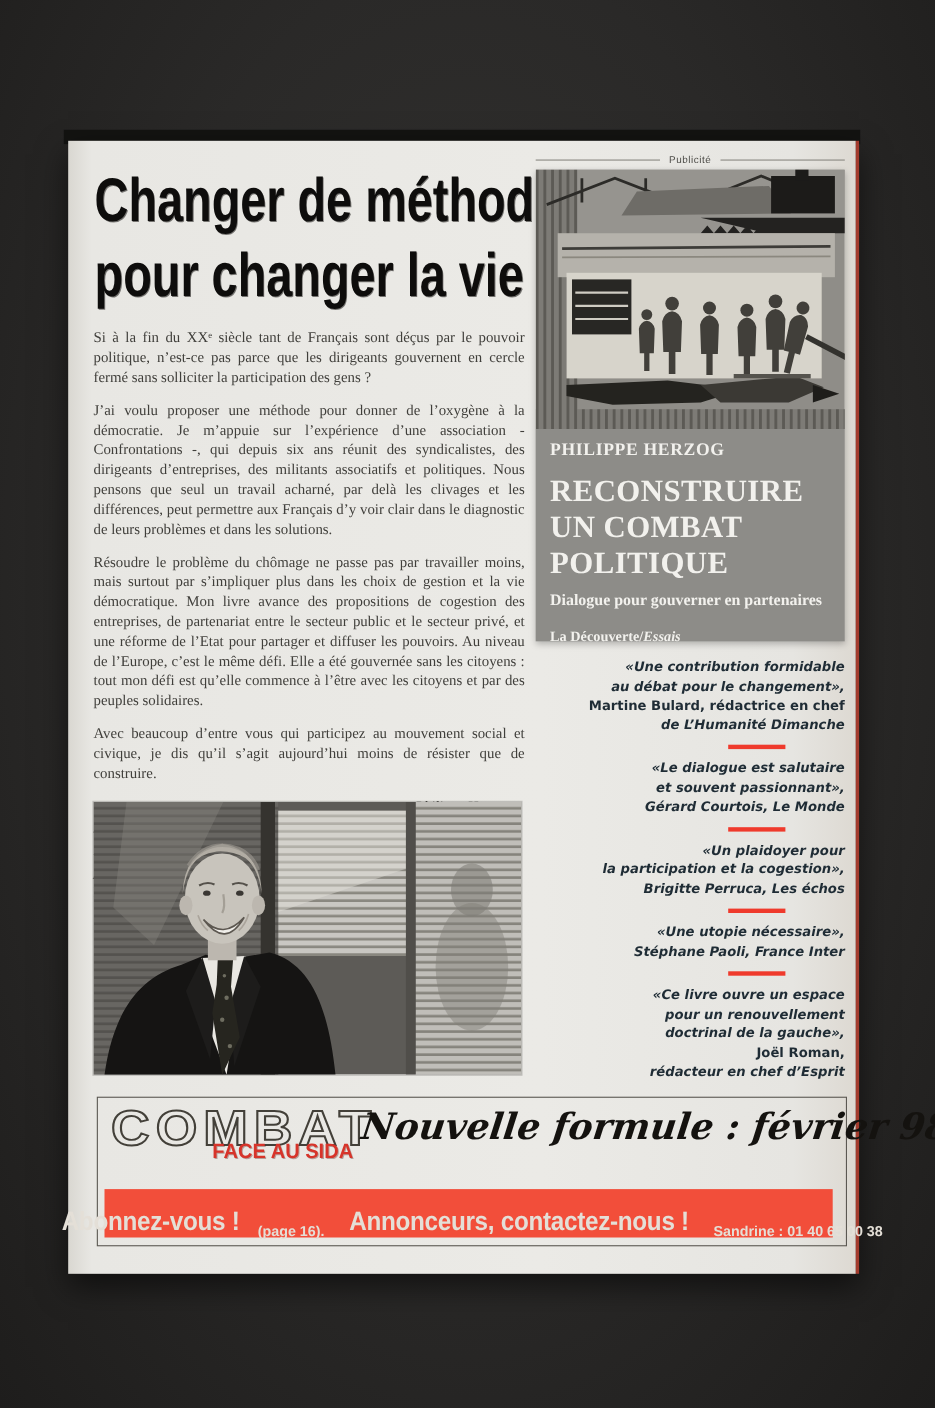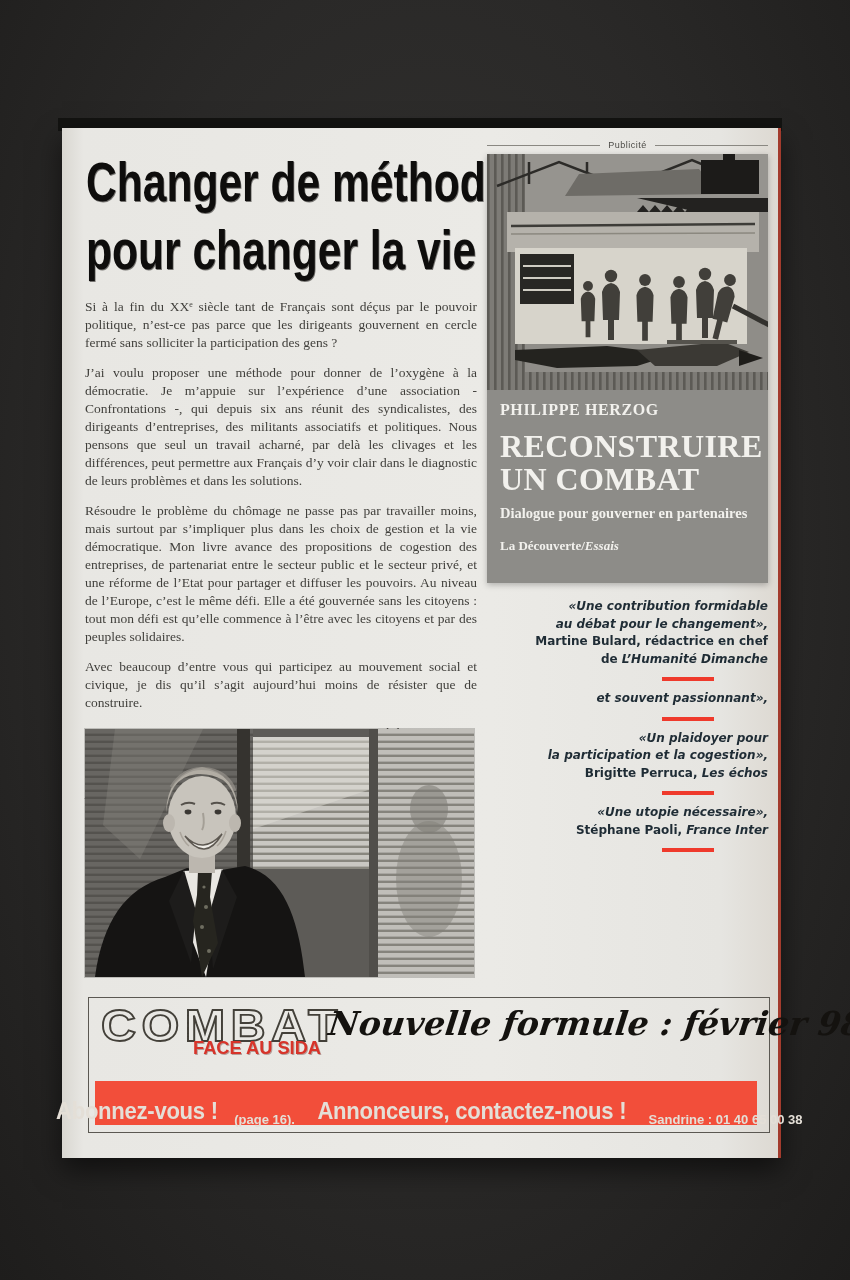--- a/index.html
+++ b/index.html
@@ -34,28 +34,28 @@
   .pub-label{position:absolute;top:12px;left:0;width:100%;display:flex;align-items:center;
     font-family:"Liberation Sans",sans-serif;font-size:9px;color:#4c4b47;letter-spacing:.5px;}
   .pub-label::before,.pub-label::after{content:"";flex:1;border-top:1px solid #8a8882;}
   .pub-label span{padding:0 8px;}
   .cover{position:absolute;top:26px;left:0;width:281px;box-shadow:0 2px 6px rgba(0,0,0,.25);}
   .cover-art{width:281px;height:236px;}
   .cover-art svg{display:block;width:100%;height:100%;}
   .cover-panel{width:281px;height:193px;background:#8d8c88;box-sizing:border-box;
     padding:11px 13px;color:#f2f1ed;font-family:"Liberation Serif",serif;}
   .cover-author{font-weight:700;font-size:16px;letter-spacing:.6px;}
-  .cover-title{font-weight:700;font-size:32px;line-height:33px;margin-top:11px;letter-spacing:.4px;}
+  .cover-title{font-weight:700;font-size:28px;line-height:33px;margin-top:11px;letter-spacing:.4px;}
   .cover-subtitle{font-weight:700;font-size:14.5px;margin-top:9px;}
   .cover-publisher{font-weight:700;font-size:13px;margin-top:16px;}
   .cover-publisher i{} 
   .quotes-box{position:absolute;left:-40px;top:470px;width:321px;text-align:right;
     font-family:"DejaVu Sans",sans-serif;font-weight:700;font-size:12px;line-height:17.5px;color:#1f2c35;}
   .qi{font-style:italic;}
-  .qa span{white-space:pre-wrap;}
+  .qa span{white-space:pre-wrap;font-style:italic;}
   .qa i{font-style:italic;}
   .qsep{width:52px;height:4px;background:#ef3a2c;margin:9px 54px 9px auto;}
   
   .banner-box{position:absolute;left:26px;top:869px;width:682px;height:136px;
     border:1.5px solid #5b5852;box-sizing:border-box;}
   .combat-logo{position:absolute;left:12px;top:6px;width:230px;height:66px;}
   .combat-outline{position:absolute;left:0;top:-4px;font-family:"Liberation Sans",sans-serif;
     font-weight:900;font-size:45px;letter-spacing:5px;color:transparent;
     -webkit-text-stroke:1.8px #434039;transform:scaleX(1.08);transform-origin:left center;white-space:nowrap;}
   .combat-sub{position:absolute;left:92px;top:33px;font-family:"Liberation Sans",sans-serif;
@@ -196,51 +196,61 @@
             <path d="M150,196 L236,188 L262,198 L230,212 L168,212 Z" fill="#3b3934"></path>
             <polygon points="252,196 276,204 252,212" fill="#1e1d1a"></polygon>
             <rect x="180" y="186" width="70" height="4" fill="#55534d"></rect>
           </svg>
         </div>
         <div class="cover-panel">
           <div class="cover-author">PHILIPPE HERZOG</div>
           <div class="cover-title">
             <span>RECONSTRUIRE</span><br>
             <span>UN COMBAT</span><br>
+            <span>POLITIQUE</span>
           </div>
           <div class="cover-subtitle">Dialogue pour gouverner en partenaires</div>
           <div class="cover-publisher">
             <span>La Découverte/</span><i>Essais</i>
           </div>
         </div>
       </div>
 
       <div class="quotes-box">
         <div class="quote">
           <div class="qi">«Une contribution formidable</div>
           <div class="qi">au débat pour le changement»,</div>
           <div class="qa">Martine Bulard, rédactrice en chef</div>
           <div class="qa"><span>de </span><i>L’Humanité Dimanche</i></div>
         </div>
         <div class="qsep"></div>
         <div class="quote">
+          <div class="qi">«Le dialogue est salutaire</div>
           <div class="qi">et souvent passionnant»,</div>
+          <div class="qa"><span>Gérard Courtois, </span><i>Le Monde</i></div>
         </div>
         <div class="qsep"></div>
         <div class="quote">
           <div class="qi">«Un plaidoyer pour</div>
           <div class="qi">la participation et la cogestion»,</div>
           <div class="qa"><span>Brigitte Perruca, </span><i>Les échos</i></div>
         </div>
         <div class="qsep"></div>
         <div class="quote">
           <div class="qi">«Une utopie nécessaire»,</div>
           <div class="qa"><span>Stéphane Paoli, </span><i>France Inter</i></div>
         </div>
         <div class="qsep"></div>
+        <div class="quote">
+          <div class="qi">«Ce livre ouvre un espace</div>
+          <div class="qi">pour un renouvellement</div>
+          <div class="qi">doctrinal de la gauche»,</div>
+          <div class="qa">Joël Roman,</div>
+          <div class="qa qi">rédacteur en chef d’Esprit</div>
+        </div>
       </div>
     </div>
 
     <div class="banner-box">
       <div class="combat-logo">
         <span class="combat-outline">COMBAT</span>
         <span class="combat-sub">FACE AU SIDA</span>
       </div>
       <div class="script-text">Nouvelle formule : février 98</div>
       <div class="redbar">

